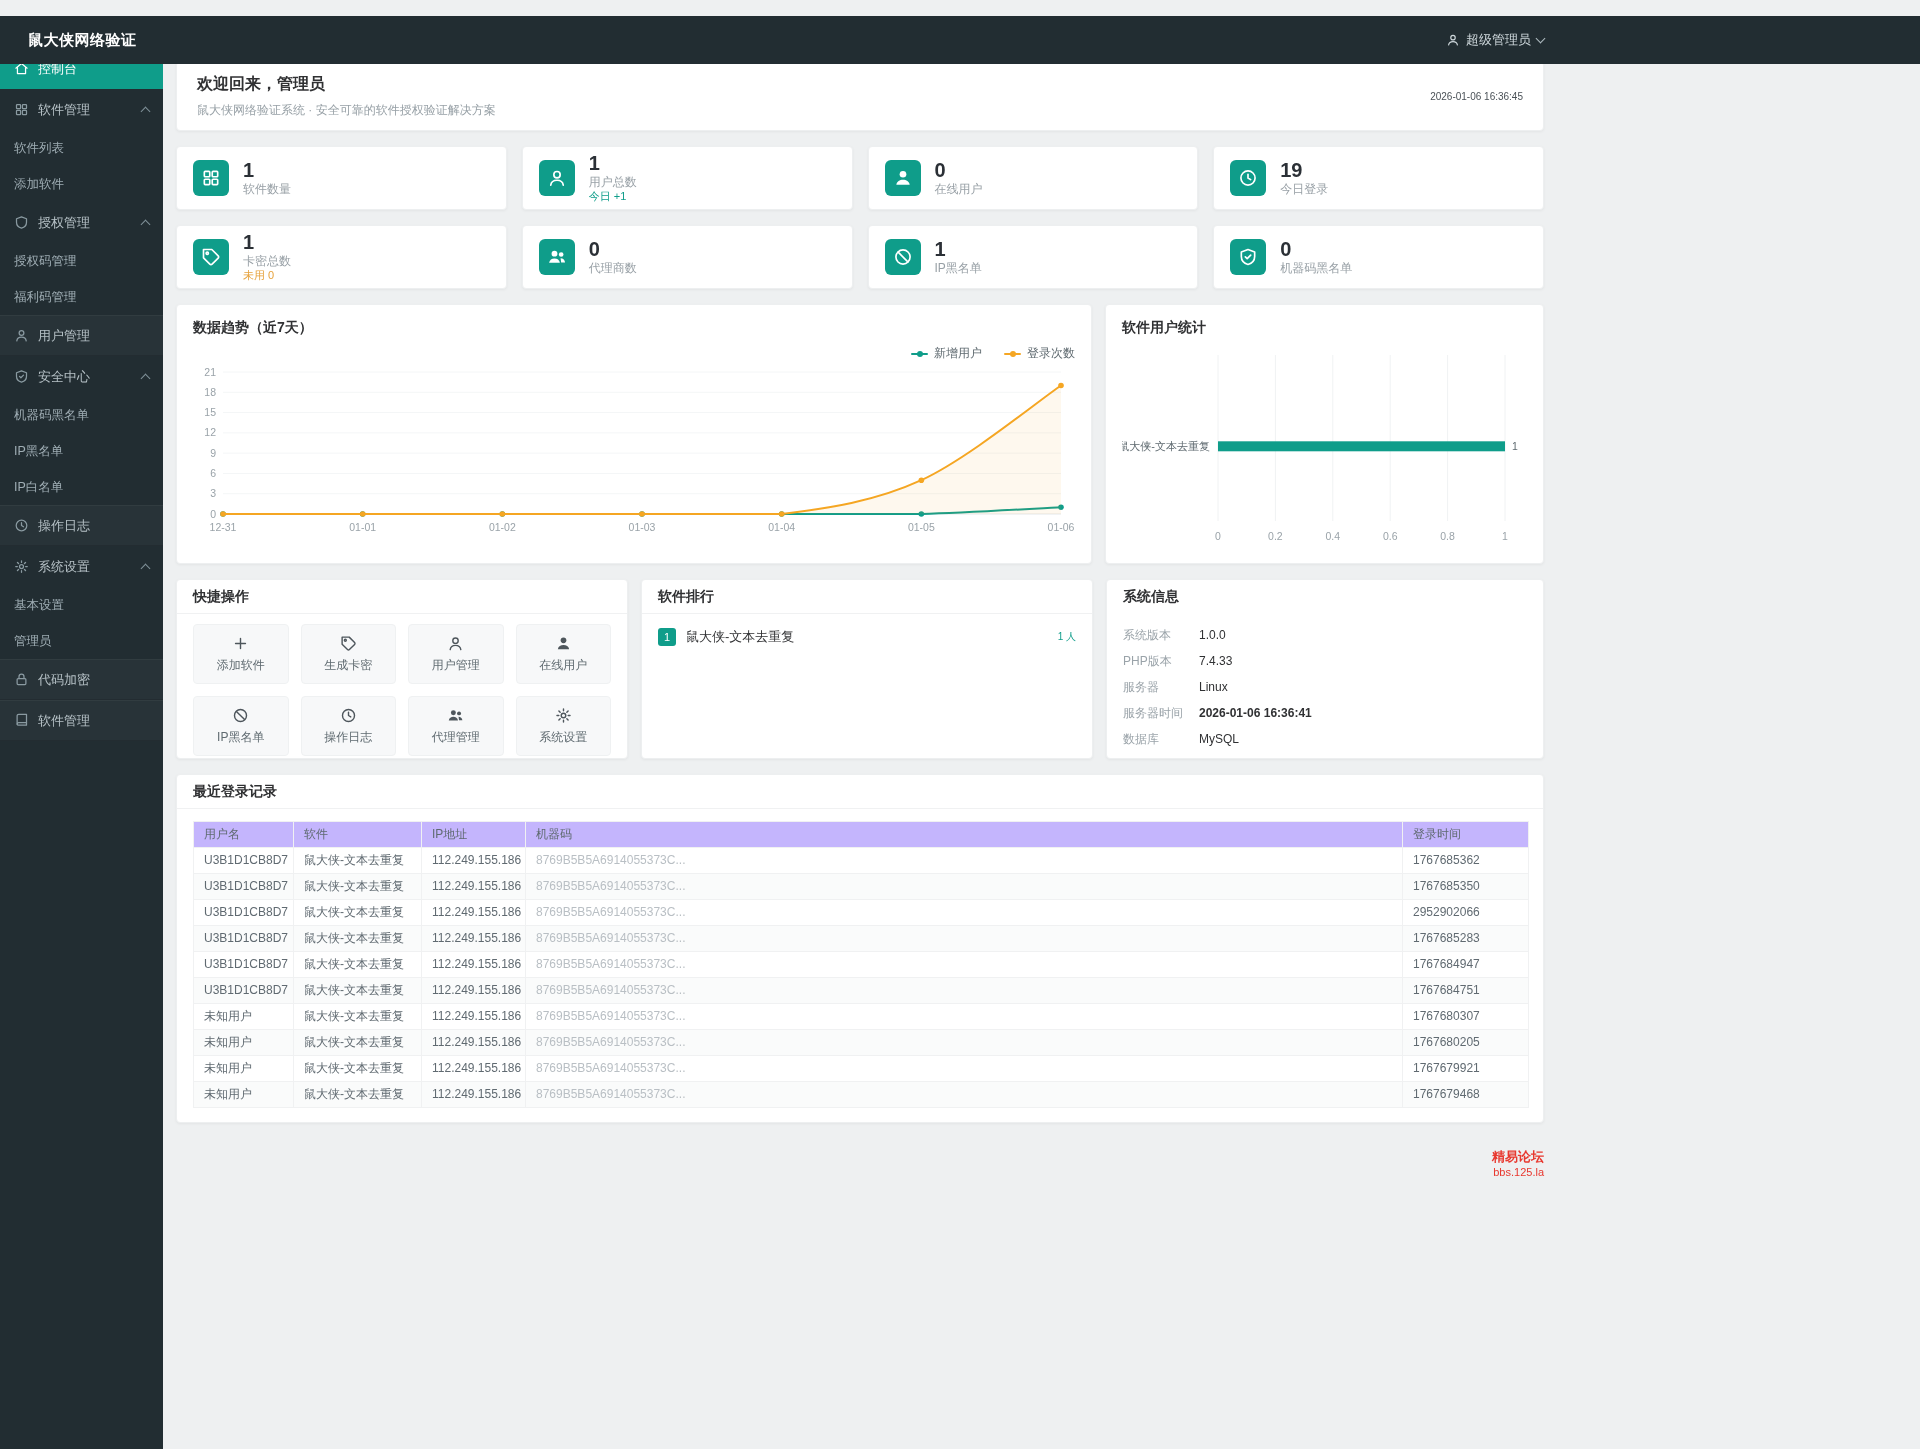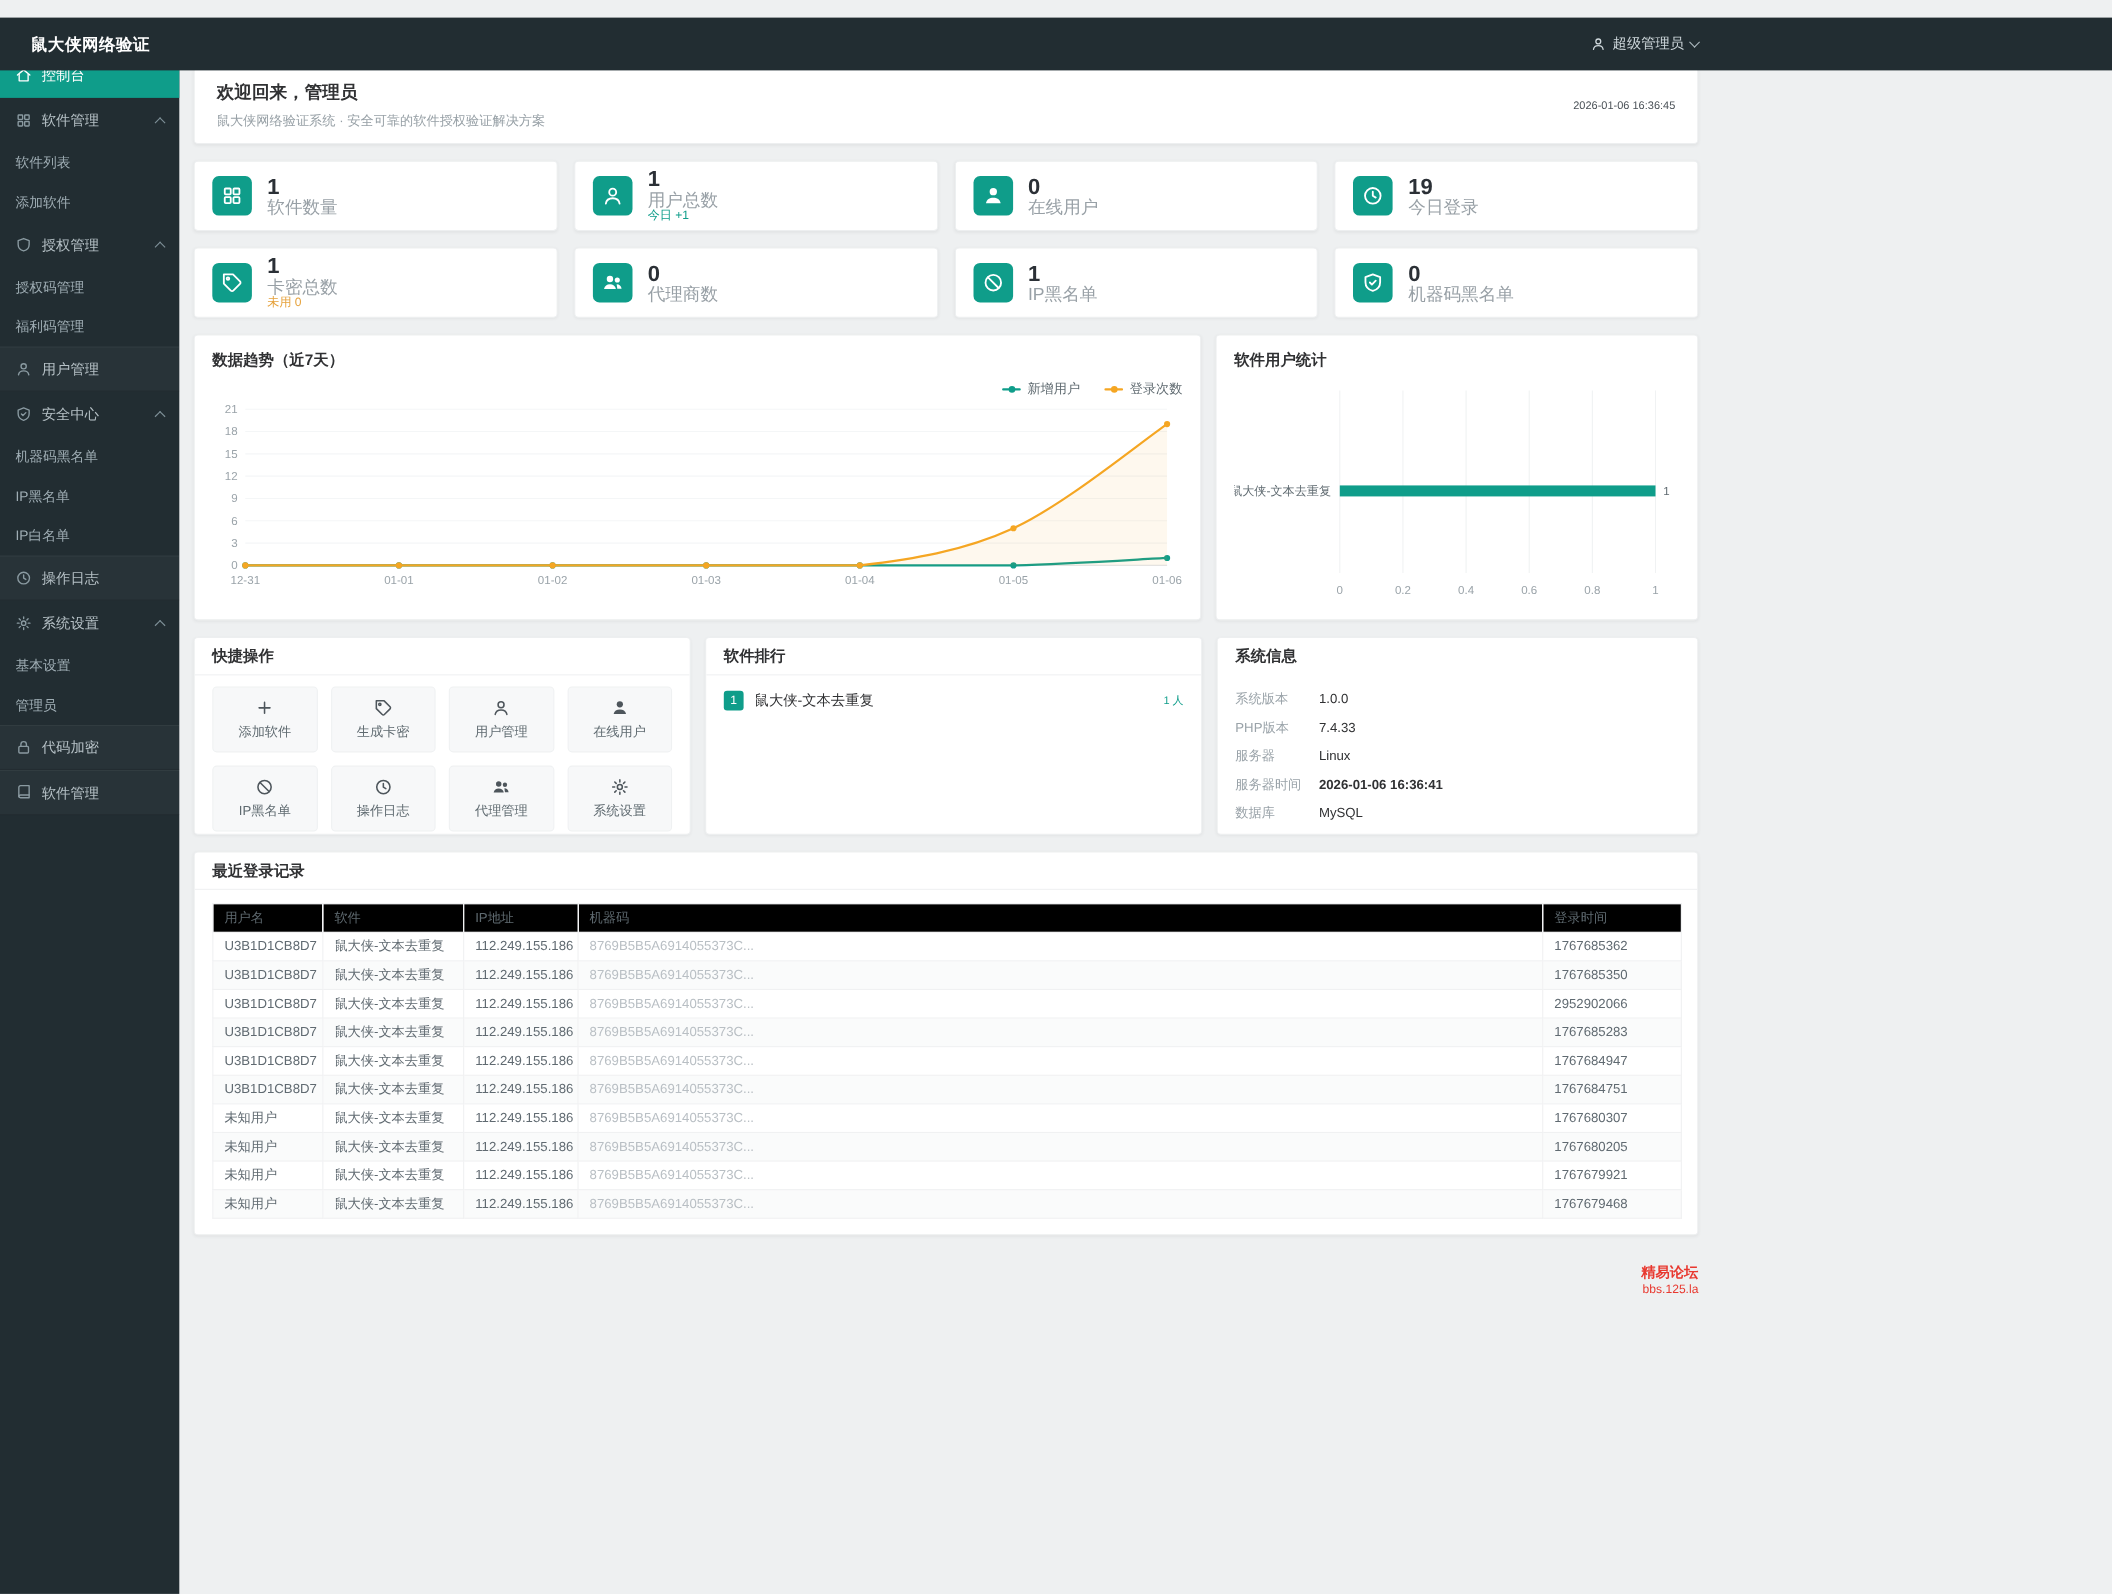--- a/index.html
+++ b/index.html
@@ -34,21 +34,21 @@
 .card{background:#fff;border-radius:4px;box-shadow:0 1px 3px rgba(0,0,0,.05);border:1px solid #edeff0}
 .welcome{display:flex;justify-content:space-between;align-items:center;height:70px;padding:0 20px}
 .welcome-title{font-size:16px;font-weight:700;color:#303133;margin-bottom:7px}
 .welcome-sub{font-size:12px;color:#97a0a6}
 .welcome-time{font-size:10px;color:#4a5157;font-weight:500}
 
 .stats{display:grid;grid-template-columns:repeat(4,1fr);gap:15px;margin-top:15px}
 .stat-card{height:64px;display:flex;align-items:center;padding:0 16px}
 .stat-icon{width:36px;height:36px;border-radius:6px;background:var(--accent,#0f9d8a);color:#fff;display:flex;align-items:center;justify-content:center;margin-right:14px;flex:none;padding:8px}
 .stat-value{font-size:20px;font-weight:700;color:#2b3036;line-height:21px}
-.stat-label{font-size:16px;color:#98a0a6;line-height:15px;margin-top:1px}
+.stat-label{font-size:12px;color:#98a0a6;line-height:15px;margin-top:1px}
 .stat-note{font-size:11px;line-height:13px}
 .c-up{color:var(--accent,#0f9d8a)}
 .c-warn{color:var(--warn,#e6a23c)}
 
 .charts-row{display:grid;grid-template-columns:916px 1fr;gap:13px;margin-top:15px}
 .chart-card{height:260px;padding:14px 16px;overflow:hidden}
 .card-title{font-size:14px;font-weight:700;color:#303133}
 .legend{display:flex;justify-content:flex-end;align-items:center;gap:22px;margin-top:8px}
 .legend-item{display:flex;align-items:center;gap:6px;font-size:12px;color:#5f6a70;cursor:pointer}
 .legend-line{position:relative;width:17px;height:2px;border-radius:1px}
@@ -71,21 +71,21 @@
 .rank-count{margin-left:auto;font-size:10px;color:var(--accent,#0f9d8a)}
 .si-rows{padding:8px 0 0}
 .si-row{display:flex;padding:4px 16px;font-size:12px;line-height:18px}
 .si-label{width:76px;color:#9aa3a9;flex:none}
 .si-value{color:#303133}
 .c-strong{font-weight:700}
 
 .table-card{margin-top:15px;padding-bottom:14px}
 .login-table{width:1336px;margin:12px 16px 0;border-collapse:collapse;font-size:12px;table-layout:fixed}
 .login-table th,.login-table td{border:1px solid #f0f1f2;padding:6px 10px;line-height:13px;text-align:left;overflow:hidden;white-space:nowrap}
-.login-table th{background:#000000;font-weight:400;color:#5f6a70}
+.login-table th{background:#c4b5fd;font-weight:400;color:#5f6a70}
 .login-table td{color:#606a71}
 .login-table th:nth-child(1){width:100px}
 .login-table th:nth-child(2){width:128px}
 .login-table th:nth-child(3){width:104px}
 .login-table th:nth-child(5){width:126px}
 .login-table td:nth-child(4){color:#b9bfc4}
 .login-table tbody tr:nth-child(even){background:#fafbfb}
 
 .watermark{position:absolute;top:1148px;left:1163px;width:381px;text-align:right;color:var(--watermark,#e8382f);z-index:1}
 .wm1{font-size:13px;font-weight:700}

